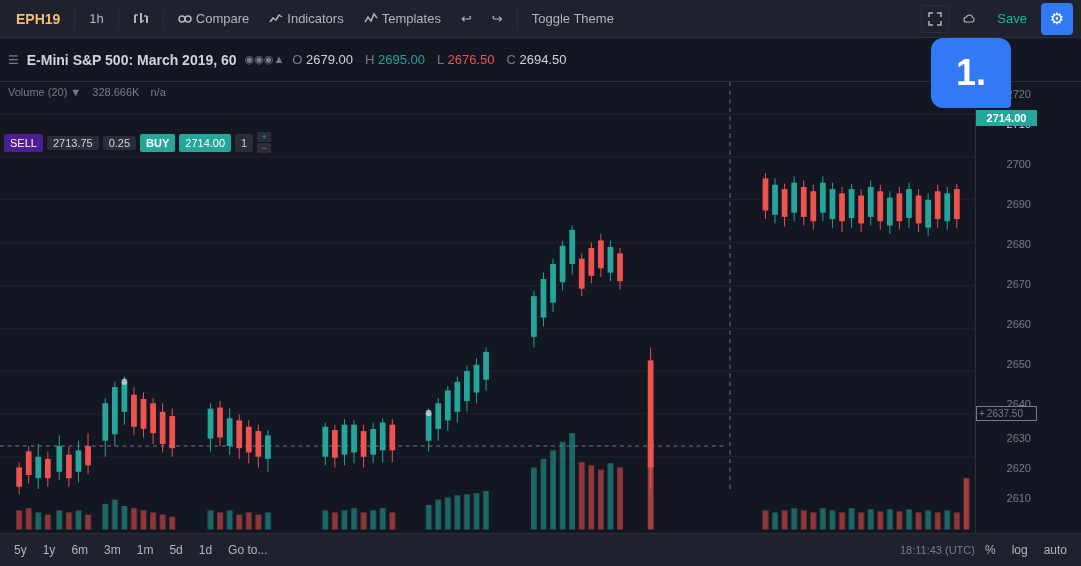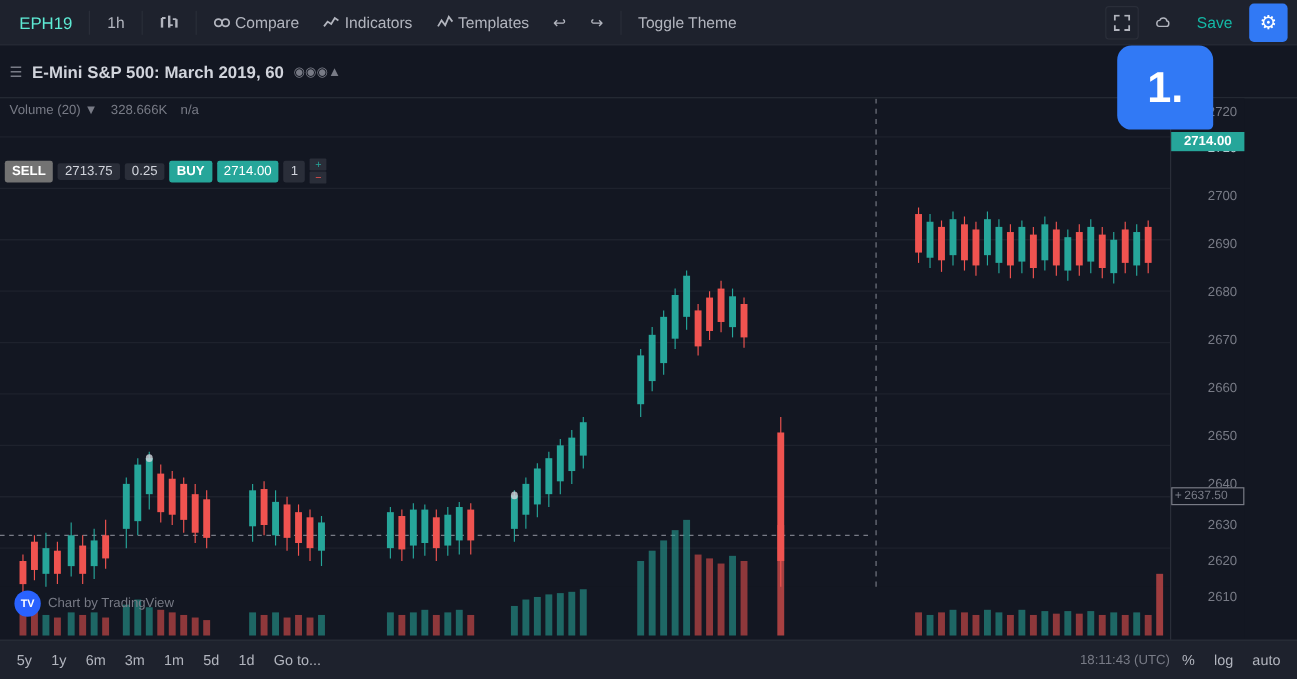--- a/index.html
+++ b/index.html
@@ -28,21 +28,21 @@
       display: flex;
       align-items: center;
       gap: 4px;
       padding: 4px 8px;
       border-radius: 3px;
       cursor: pointer;
       color: #b2b5be;
       font-size: 13px;
       white-space: nowrap;
     }
-    .tb-item.symbol { font-weight: 400; color: #5eead4; font-size: 14px; }
+    .tb-item.symbol { font-weight: 700; color: #fdba74; font-size: 14px; }
     .tb-separator {
       width: 1px;
       height: 20px;
       background: #2a2e39;
       margin: 0 2px;
     }
     .tb-spacer { flex: 1; }
     .gear-btn {
       width: 32px;
       height: 32px;
@@ -199,26 +199,26 @@
     #trade-widget {
       position: absolute;
       top: 50px;
       left: 4px;
       display: flex;
       align-items: center;
       gap: 4px;
       z-index: 15;
     }
     .sell-btn {
-      background: #737373;
+      background: #4c1d95;
       color: white;
       padding: 3px 6px;
       border-radius: 2px;
       font-size: 11px;
-      font-weight: 700;
+      font-weight: 400;
       cursor: pointer;
     }
     .spread-val {
       background: #2a2e39;
       color: #d1d4dc;
       padding: 1px 6px;
       border-radius: 2px;
       font-size: 11px;
     }
     .buy-section {
@@ -355,20 +355,38 @@
   </div>
   <div class="gear-btn">
     <span style="font-size:16px;color:white;">⚙</span>
   </div>
 </div>
 
 <div id="chart-header">
   <span style="color:#787b86;cursor:pointer;">☰</span>
   <span class="chart-title">E-Mini S&amp;P 500: March 2019, 60</span>
   <span style="color:#787b86;font-size:11px;">◉◉◉▲</span>
+  <div class="ohlc-data">
+    <span class="ohlc-item">
+      <span class="ohlc-label">O</span>
+      <span class="ohlc-val-o">2679.00</span>
+    </span>
+    <span class="ohlc-item">
+      <span class="ohlc-label">H</span>
+      <span class="ohlc-val-h">2695.00</span>
+    </span>
+    <span class="ohlc-item">
+      <span class="ohlc-label">L</span>
+      <span class="ohlc-val-l">2676.50</span>
+    </span>
+    <span class="ohlc-item">
+      <span class="ohlc-label">C</span>
+      <span class="ohlc-val-c">2694.50</span>
+    </span>
+  </div>
 </div>
 
 <div id="chart-container">
   <div id="chart-main">
 
     <div id="vol-label">
       <span>Volume (20) ▼</span>
       <span style="margin-left:8px;">328.666K</span>
       <span style="margin-left:8px;color:#787b86;">n/a</span>
     </div>
@@ -727,24 +745,20 @@
       <text x="380" y="447" fill="#787b86" font-size="11" text-anchor="middle">29</text>
       <text x="490" y="447" fill="#787b86" font-size="11" text-anchor="middle">30</text>
       <text x="620" y="447" fill="#787b86" font-size="11" text-anchor="middle">31</text>
       <text x="860" y="447" fill="#787b86" font-size="11" text-anchor="middle">3</text>
       <text x="1000" y="447" fill="#787b86" font-size="11" text-anchor="middle">18:00</text>
 
       <rect x="688" y="431" width="148" height="18" fill="#1e222d" rx="2"></rect>
       <text x="762" y="444" fill="#d1d4dc" font-size="11" text-anchor="middle">2019-01-31  14:30:00</text>
     </svg>
 
-    <div id="tv-label">
-      <div class="tv-logo">TV</div>
-      <span>Chart by TradingView</span>
-    </div>
   </div>
 
   <div id="price-axis">
     <div style="position:relative;height:calc(100% - 32px);font-size:11px;color:#787b86;">
       <span style="position:absolute;top:6px;right:6px;">2720</span>
       <span style="position:absolute;top:36px;right:6px;color:#d1d4dc;">2710</span>
       <span style="position:absolute;top:76px;right:6px;">2700</span>
       <span style="position:absolute;top:116px;right:6px;">2690</span>
       <span style="position:absolute;top:156px;right:6px;">2680</span>
       <span style="position:absolute;top:196px;right:6px;">2670</span>

